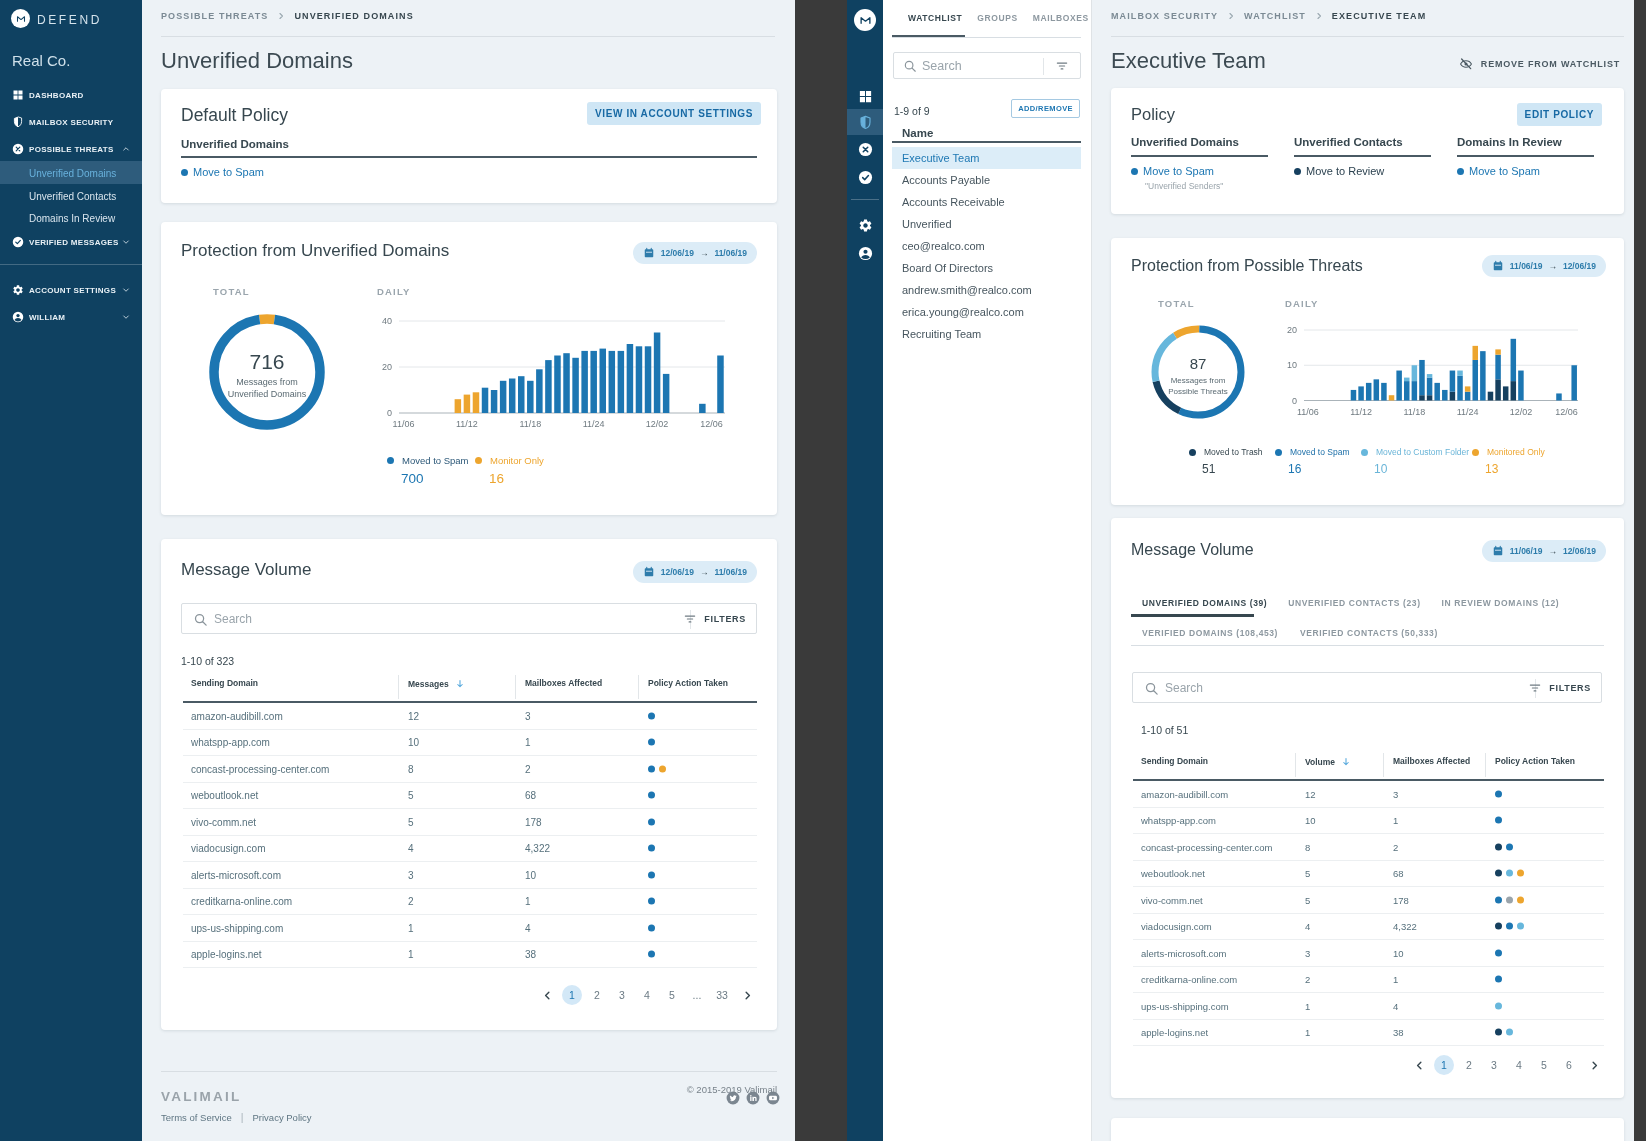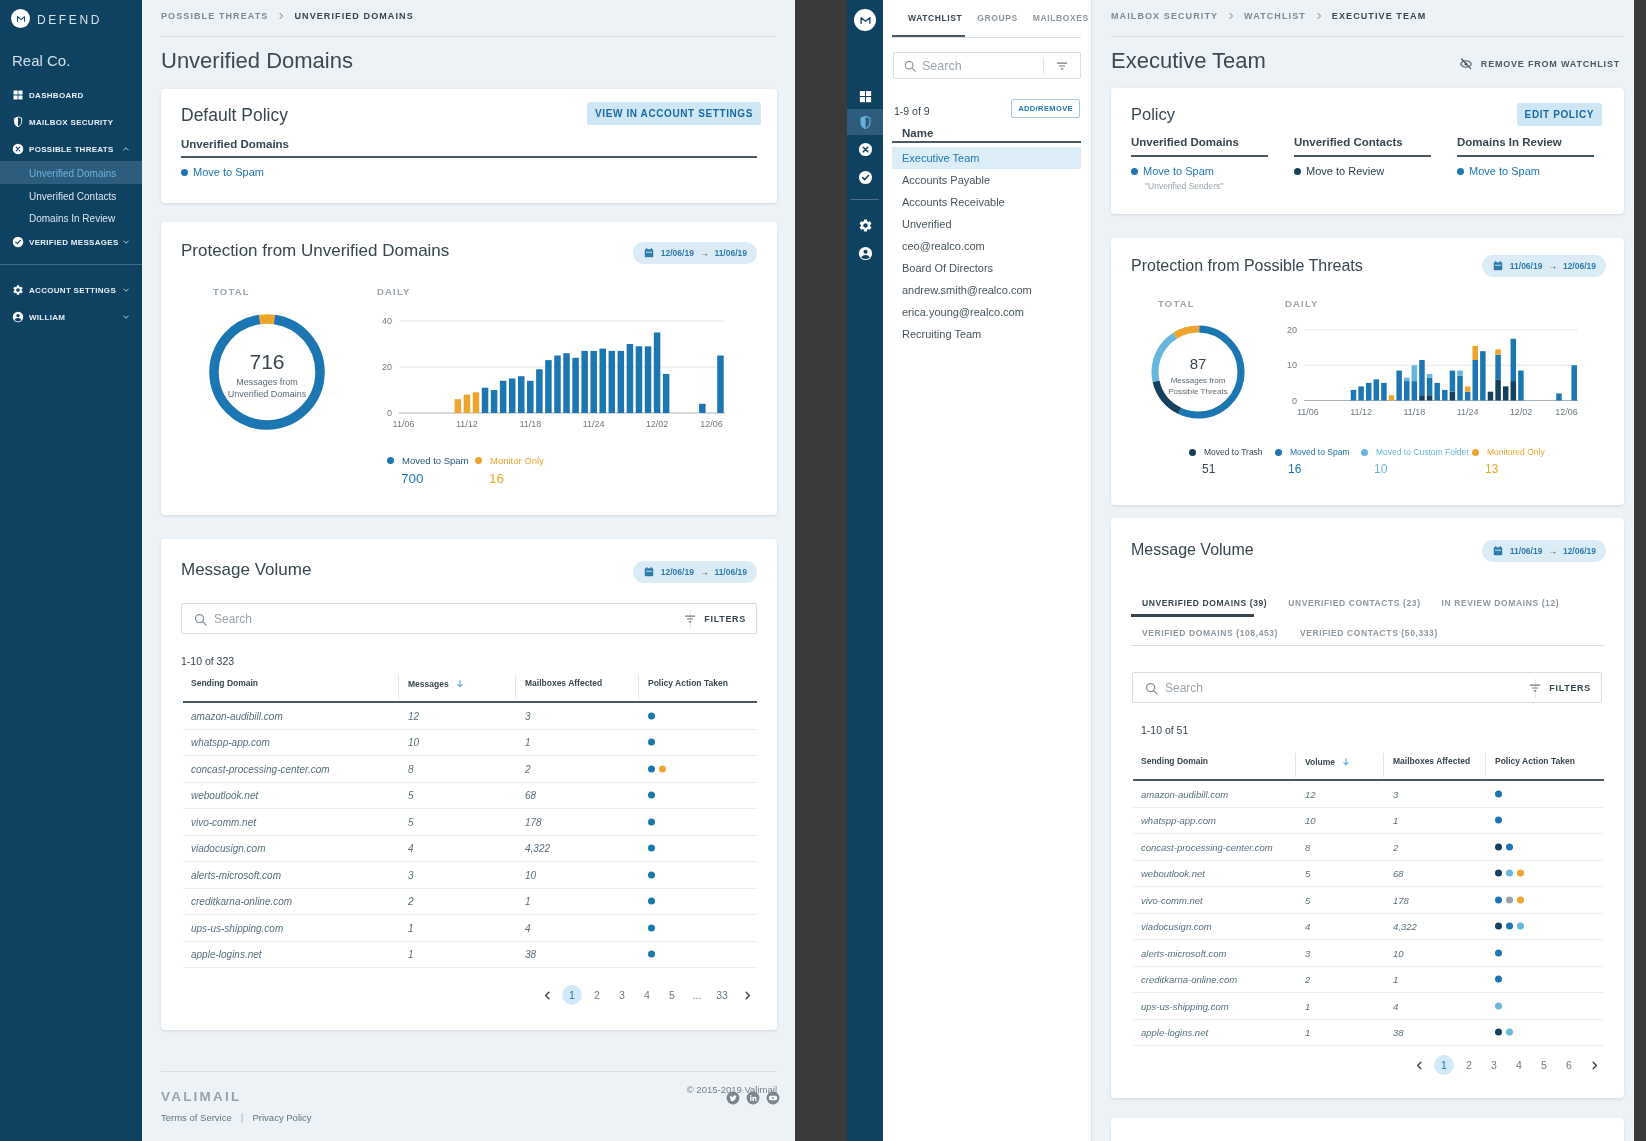--- a/index.html
+++ b/index.html
@@ -42,21 +42,21 @@
   .small-label { position:absolute; font-size:9.5px; font-weight:bold; letter-spacing:1.2px; color:#9aa5ad; }
   .searchbox { position:absolute; background:#fff; border:1px solid #d9dee2; border-radius:2px; }
   .searchbox input { position:absolute; left:32px; top:0; height:100%; width:60%; border:none; outline:none;
         font-size:12px; color:#444; background:transparent; font-family:"Liberation Sans", sans-serif; }
   .searchbox input::placeholder { color:#9aa4ab; }
   .filters { position:absolute; display:flex; align-items:center; gap:7px; font-size:9px; font-weight:bold;
         letter-spacing:.7px; color:#37474f; cursor:pointer; }
   .count { position:absolute; font-size:10.5px; color:#37474f; }
   .thead-cell { position:absolute; font-size:8.5px; font-weight:bold; color:#37474f; display:flex; gap:5px; align-items:center; }
   .vsep { position:absolute; width:1px; background:#e2e6e9; }
-  .trow { position:absolute; left:0; width:100%; border-bottom:1px solid #eceff1;font-style:italic; }
+  .trow { position:absolute; left:0; width:100%; border-bottom:1px solid #eceff1; }
   .tcell { position:absolute; top:50%; transform:translateY(-50%); font-size:inherit; color:#56707c; white-space:nowrap; }
   .dots { display:flex; gap:4px; align-items:center; }
   .dots i { width:7px; height:7px; border-radius:50%; display:block; }
   .pager { position:absolute; display:flex; align-items:center; gap:5px; }
   .pager .pg { width:20px; height:20px; border-radius:50%; display:flex; align-items:center; justify-content:center;
         font-size:10.5px; color:#6b7a84; cursor:pointer; }
   .pager .pg.active { background:#d3e8f7; color:#1c76b2; }
   .pager .nav { width:20px; height:20px; display:flex; align-items:center; justify-content:center; cursor:pointer; }
   .legend { position:absolute; display:flex; }
   .leg-entry { position:relative; }

